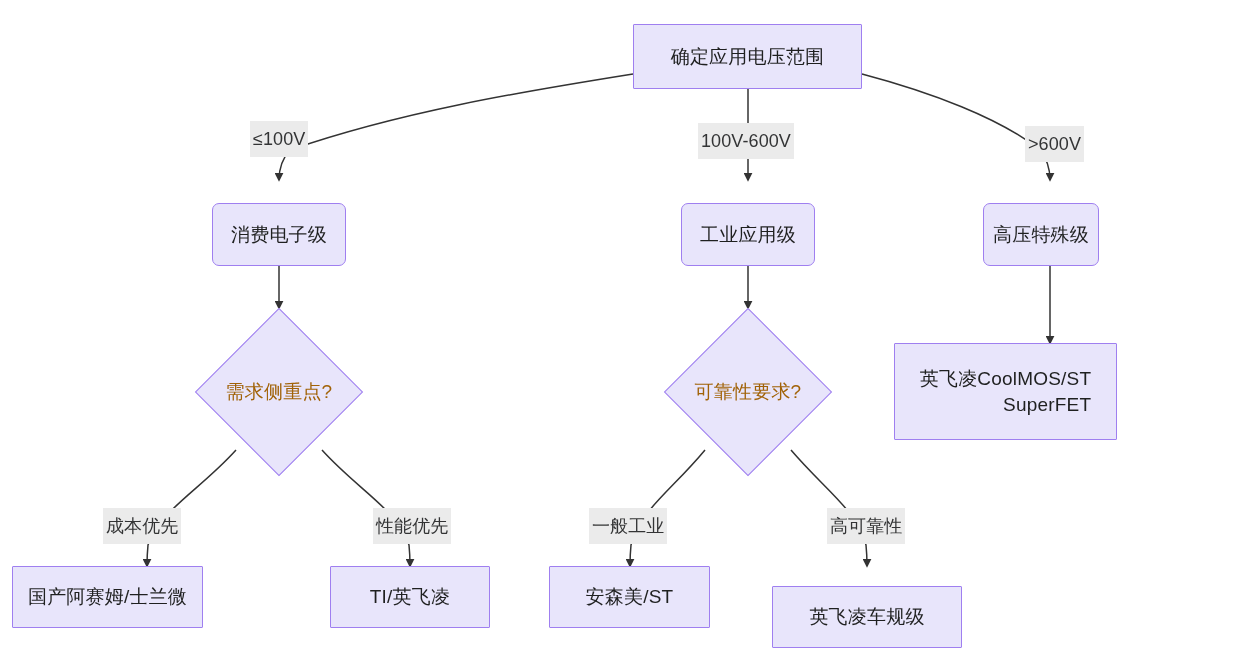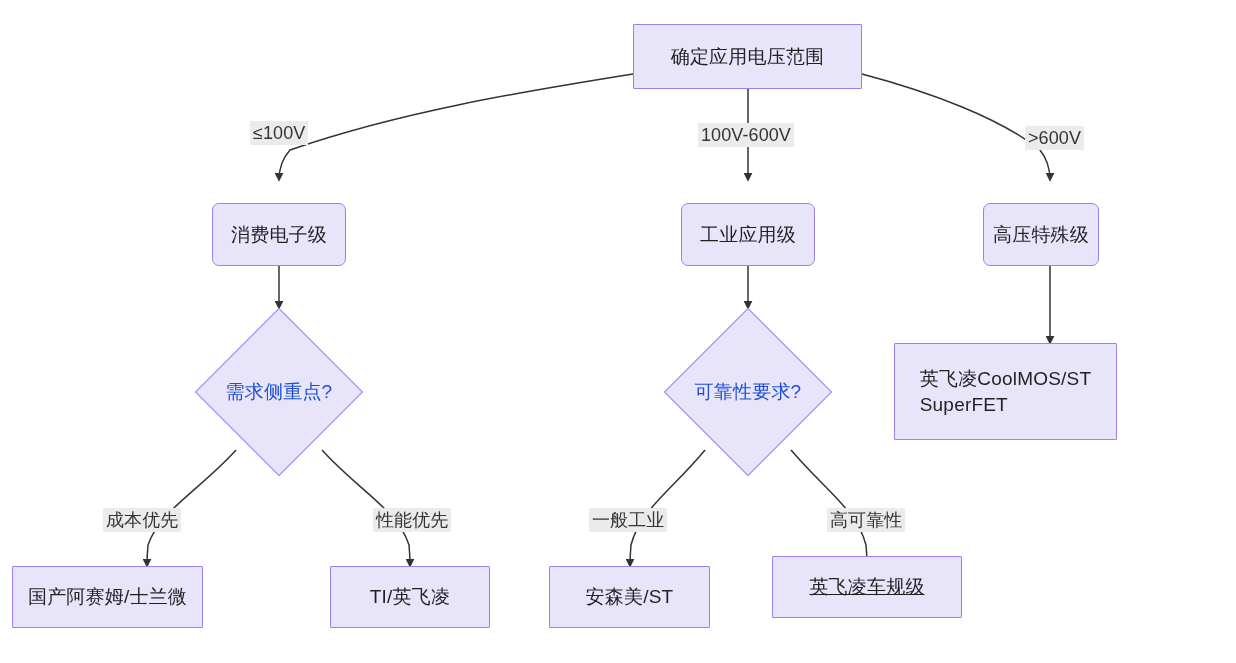--- a/index.html
+++ b/index.html
@@ -35,21 +35,21 @@
   
   .node {
     position: absolute;
     box-sizing: border-box;
     background: #e8e5fb;
     border: 1.4px solid #9f7ff0;
     color: #1f2020;
     display: flex;
     align-items: center;
     justify-content: center;
-    text-align: left;
+    text-align: right;
     font-size: 19px;
     line-height: 1.35;
     letter-spacing: 0.2px;
     white-space: pre-line;
   }
   .node.rect        { border-radius: 1px; }
   .node.rounded     { border-radius: 7px; margin-top: 23px; }
 
   
   .diamond-wrap {
@@ -64,33 +64,33 @@
     top: 50%;
     background: #e8e5fb;
     border: 1.4px solid #9f7ff0;
     transform: translate(-50%, -50%) rotate(45deg);
     box-sizing: border-box;
   }
   .diamond-label {
     position: relative;
     z-index: 2;
     font-size: 19px;
-    color: #1d4ed8;
+    color: #a16207;
     letter-spacing: 0.2px;
     white-space: nowrap;
   }
 
   
   .edge-label {
     position: absolute;
     background: #ebebeb;
     color: #333435;
     font-size: 18px;
     line-height: 22px;
-    padding: 1px 3px;
+    padding: 7px 3px;
     white-space: nowrap;
     letter-spacing: 0.1px;
   }
 </style>
 </head>
 <body>
 
 <div id="flow-canvas">
 
   <svg class="edges" viewBox="0 0 1236 663" xmlns="http://www.w3.org/2000/svg">
@@ -155,15 +155,15 @@
 
   <div class="node rect" style="left:894px; top:343px; width:223px; height:97px;">英飞凌CoolMOS/ST
 SuperFET</div>
 
   <div class="node rect" style="left:12px; top:566px; width:191px; height:62px;">国产阿赛姆/士兰微</div>
 
   <div class="node rect" style="left:330px; top:566px; width:160px; height:62px;">TI/英飞凌</div>
 
   <div class="node rect" style="left:549px; top:566px; width:161px; height:62px;">安森美/ST</div>
 
-  <div class="node rect" style="left:772px; top:556px; width:190px; height:62px;text-decoration:underline;">英飞凌车规级</div>
+  <div class="node rect" style="left:772px; top:586px; width:190px; height:62px;">英飞凌车规级</div>
 
 </div>
 
 </body></html>

